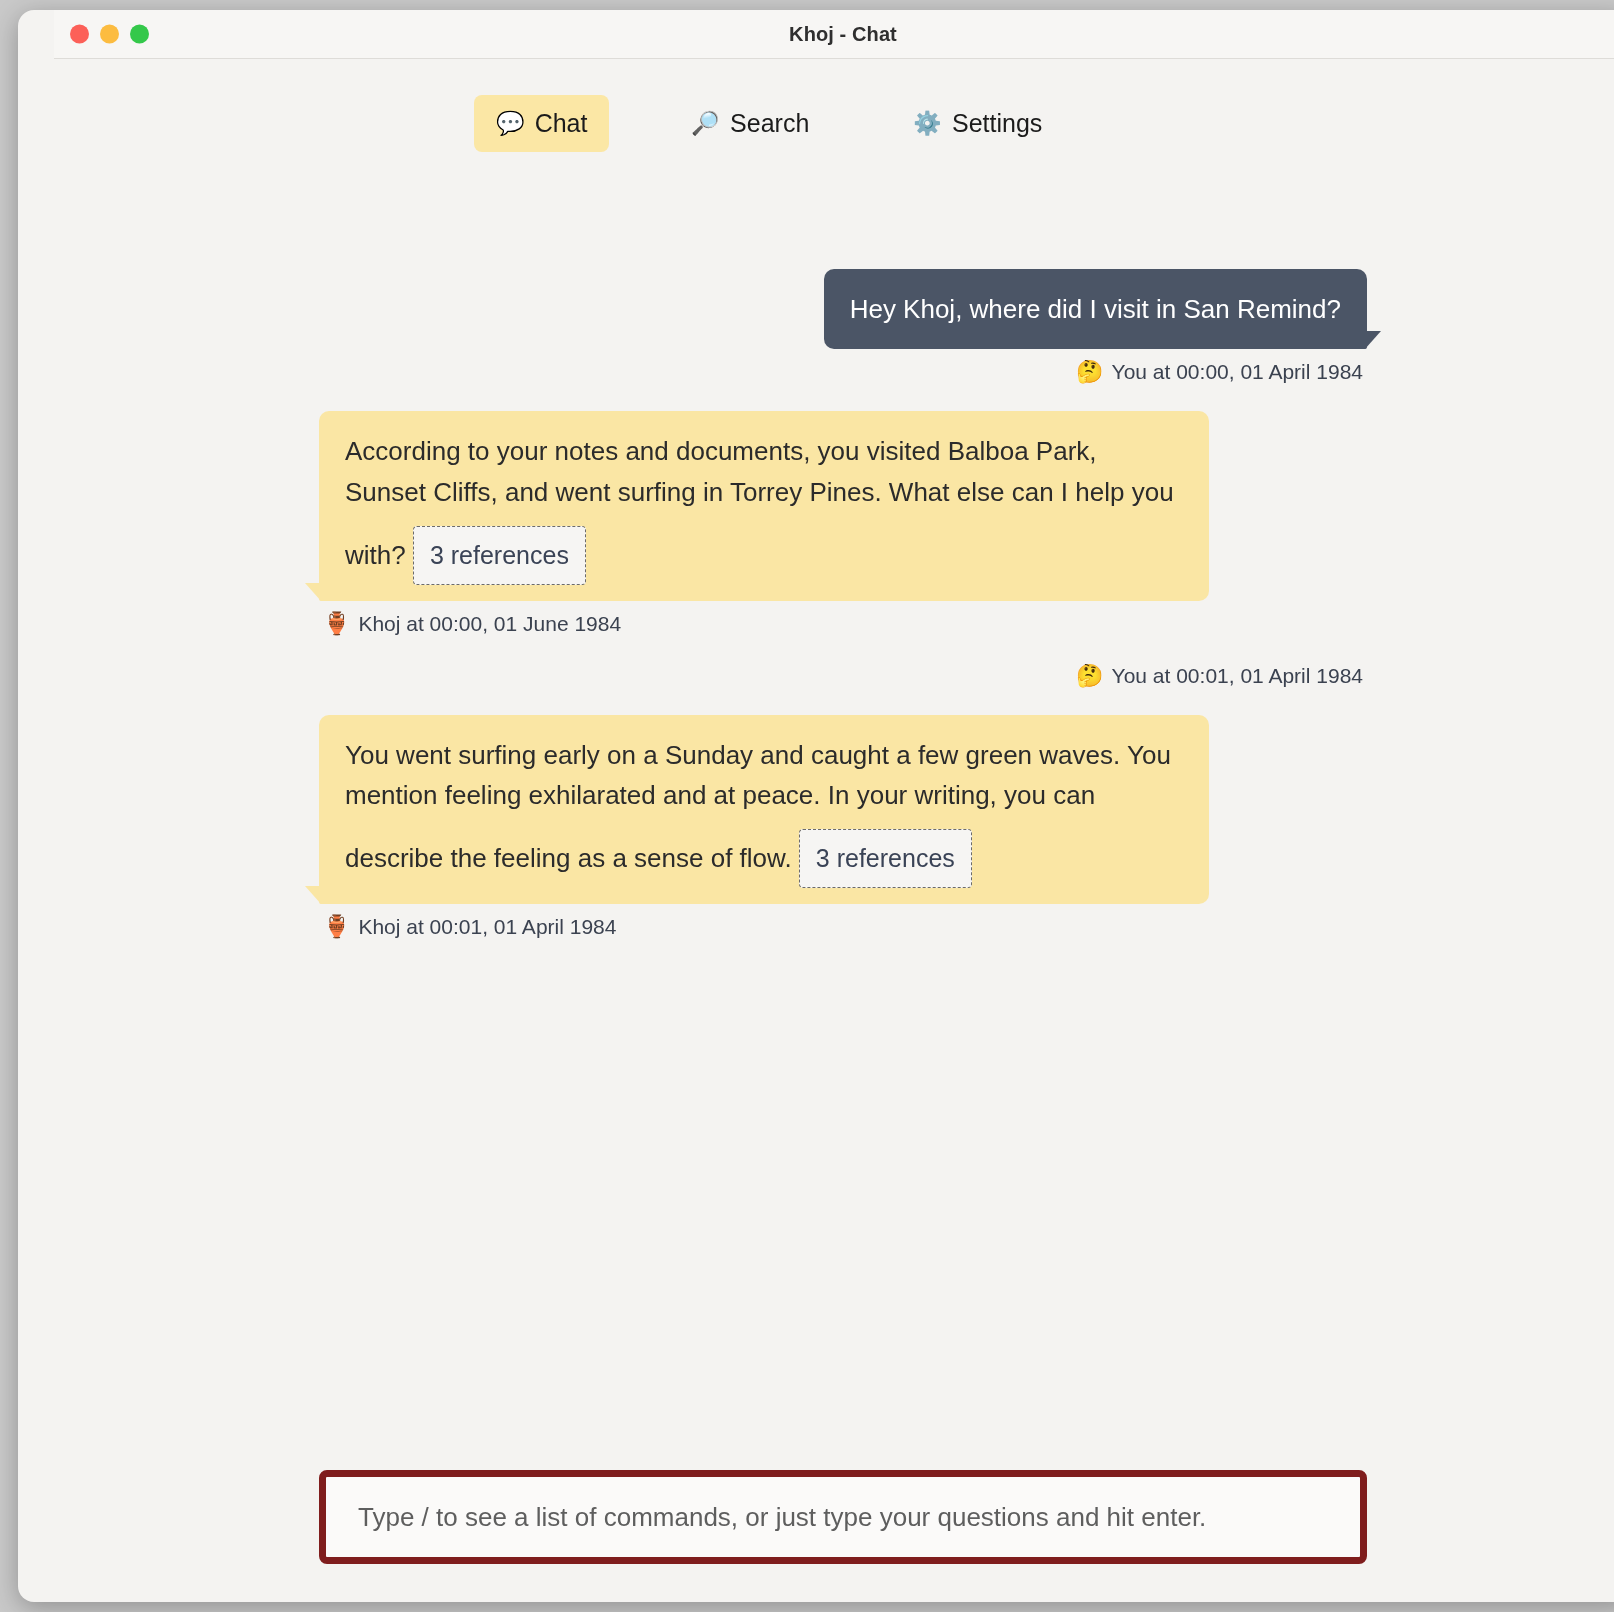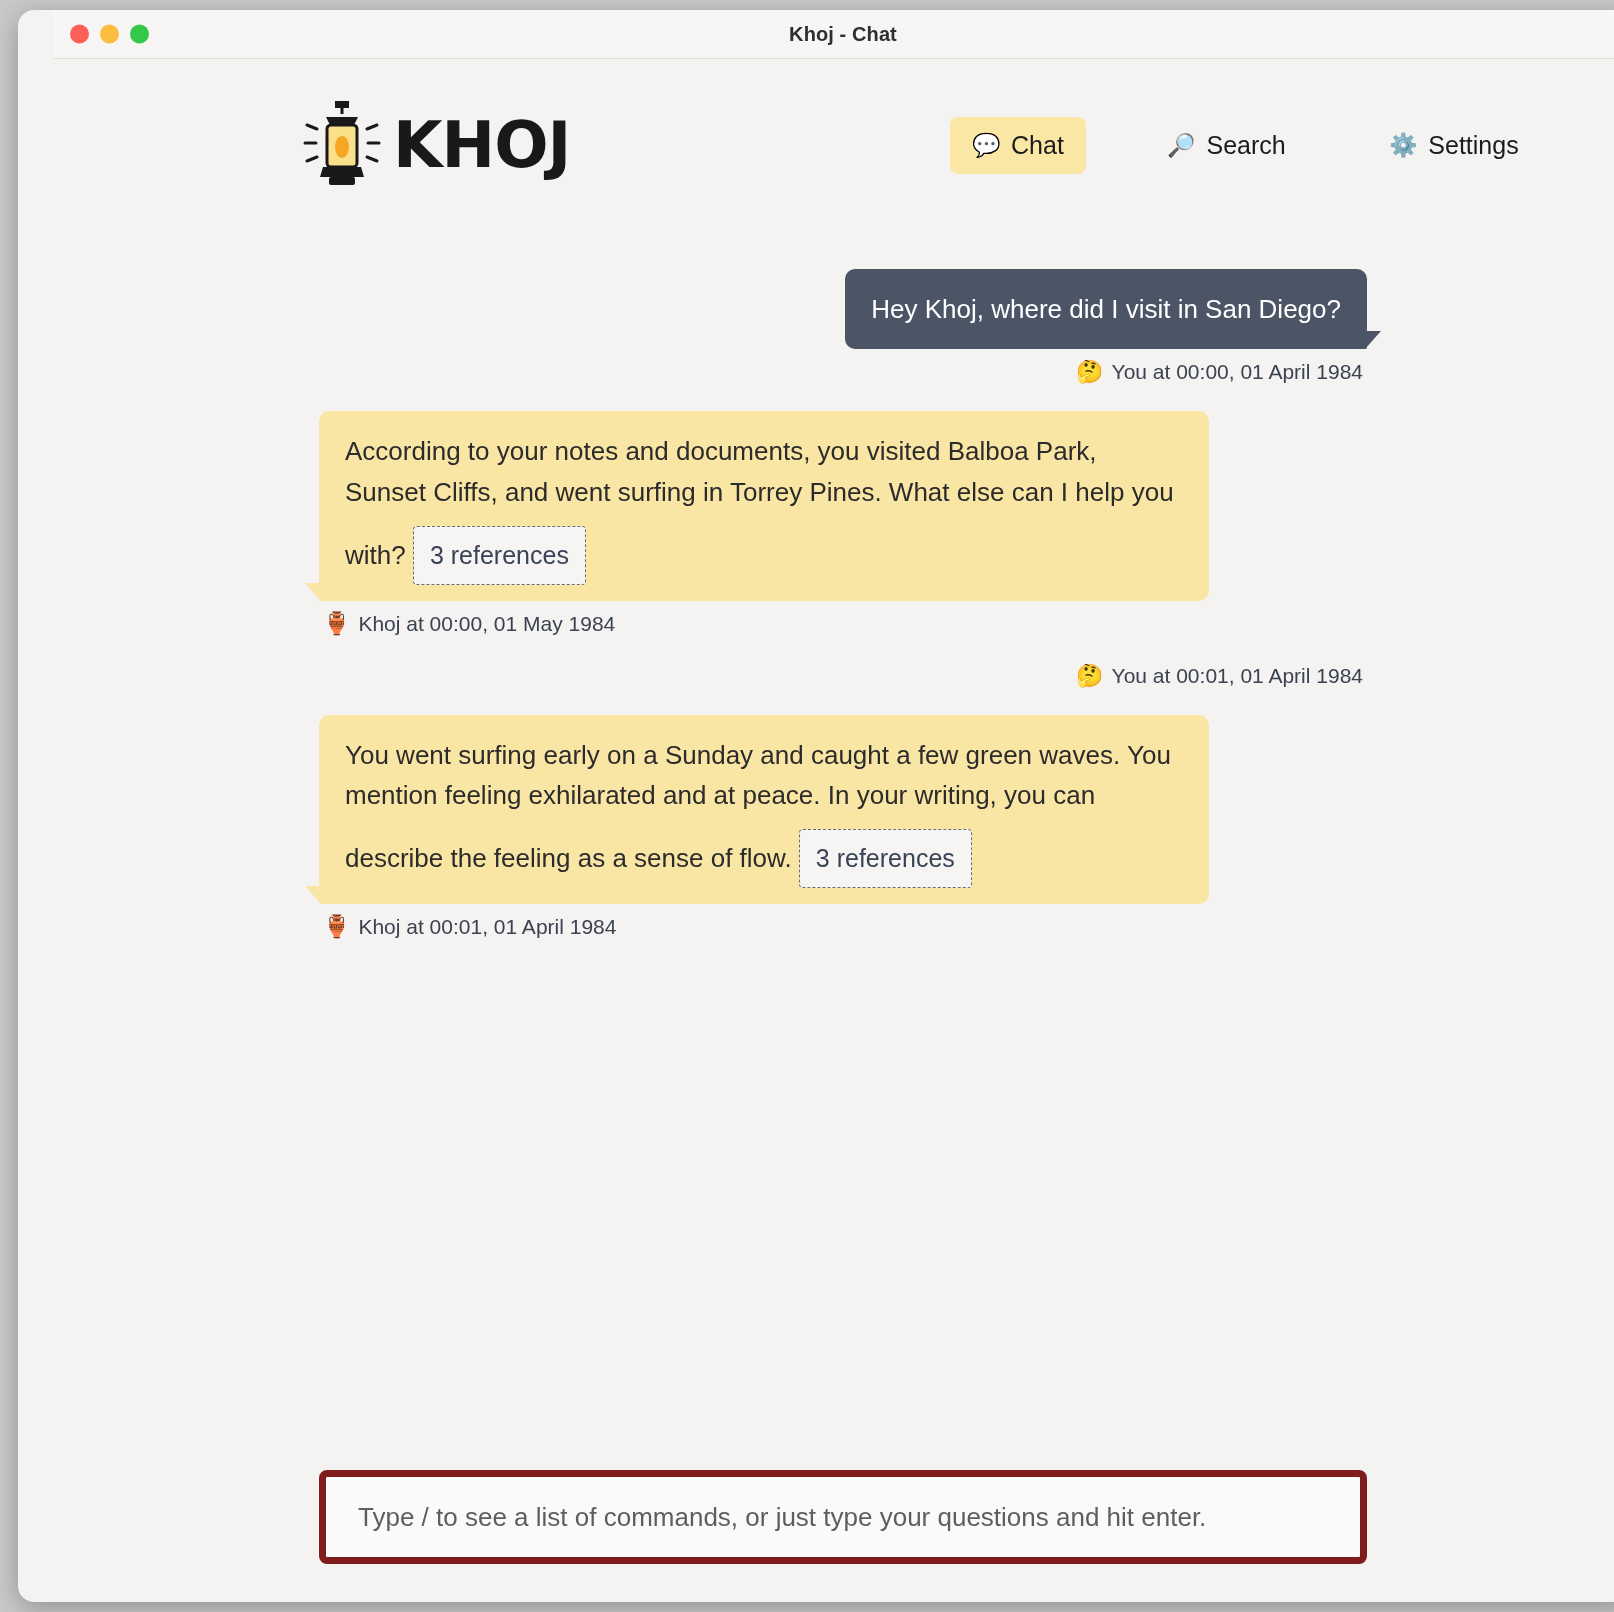--- a/index.html
+++ b/index.html
@@ -225,42 +225,20 @@
       <div class="dot red"></div>
       <div class="dot yellow"></div>
       <div class="dot green"></div>
     </div>
     <div class="title-text">Khoj - Chat</div>
   </div>
 
   <div class="content">
 
     <div class="app-header">
-      <div class="logo-wrap">
-        <span class="lantern">
-          <svg width="86" height="100" viewBox="0 0 86 100">
-            <g stroke="#19191b" stroke-width="3" fill="none" stroke-linecap="round">
-              <line x1="8" y1="30" x2="18" y2="34"></line>
-              <line x1="6" y1="48" x2="17" y2="48"></line>
-              <line x1="8" y1="66" x2="18" y2="62"></line>
-              <line x1="78" y1="30" x2="68" y2="34"></line>
-              <line x1="80" y1="48" x2="69" y2="48"></line>
-              <line x1="78" y1="66" x2="68" y2="62"></line>
-            </g>
-            <path d="M36 6 h14 v7 h-14 z" fill="#19191b"></path>
-            <path d="M43 13 v6" stroke="#19191b" stroke-width="3"></path>
-            <path d="M27 22 h32 l-4 8 h-24 z" fill="#19191b"></path>
-            <rect x="28" y="30" width="30" height="42" rx="4" fill="#fbe08a" stroke="#19191b" stroke-width="3"></rect>
-            <ellipse cx="43" cy="52" rx="7" ry="11" fill="#f5a623"></ellipse>
-            <path d="M24 72 h38 l3 10 h-44 z" fill="#19191b"></path>
-            <rect x="30" y="82" width="26" height="8" rx="2" fill="#19191b"></rect>
-          </svg>
-        </span>
-        <span class="logo-text">KHOJ</span>
-      </div>
 
       <div class="nav">
         <div class="nav-item active">
           <span class="nav-icon">💬</span>
           <span>Chat</span>
         </div>
         <div class="nav-gap"></div>
         <div class="nav-item">
           <span class="nav-icon">🔎</span>
           <span>Search</span>
@@ -269,36 +247,36 @@
         <div class="nav-item">
           <span class="nav-icon">⚙️</span>
           <span>Settings</span>
         </div>
       </div>
     </div>
 
     <div class="chat-area">
 
       <div class="msg-row you">
-        <div class="bubble you">Hey Khoj, where did I visit in San Diego?</div>
+        <div class="bubble you">Hey Khoj, where did I visit in San Remind?</div>
       </div>
       <div class="meta you">
         <span class="meta-emoji">🤔</span>
         <span>You at 00:00, 01 April 1984</span>
       </div>
 
       <div class="msg-row khoj">
         <div class="bubble khoj">
           <span>According to your notes and documents, you visited Balboa Park, Sunset Cliffs, and went surfing in Torrey Pines. What else can I help you with?</span>
           <div class="refs-btn">3 references</div>
         </div>
       </div>
       <div class="meta khoj">
         <span class="meta-emoji">🏺</span>
-        <span>Khoj at 00:00, 01 May 1984</span>
+        <span>Khoj at 00:00, 01 June 1984</span>
       </div>
 
       <div class="meta you">
         <span class="meta-emoji">🤔</span>
         <span>You at 00:01, 01 April 1984</span>
       </div>
 
       <div class="msg-row khoj">
         <div class="bubble khoj">
           <span>You went surfing early on a Sunday and caught a few green waves. You mention feeling exhilarated and at peace. In your writing, you can describe the feeling as a sense of flow.</span>

